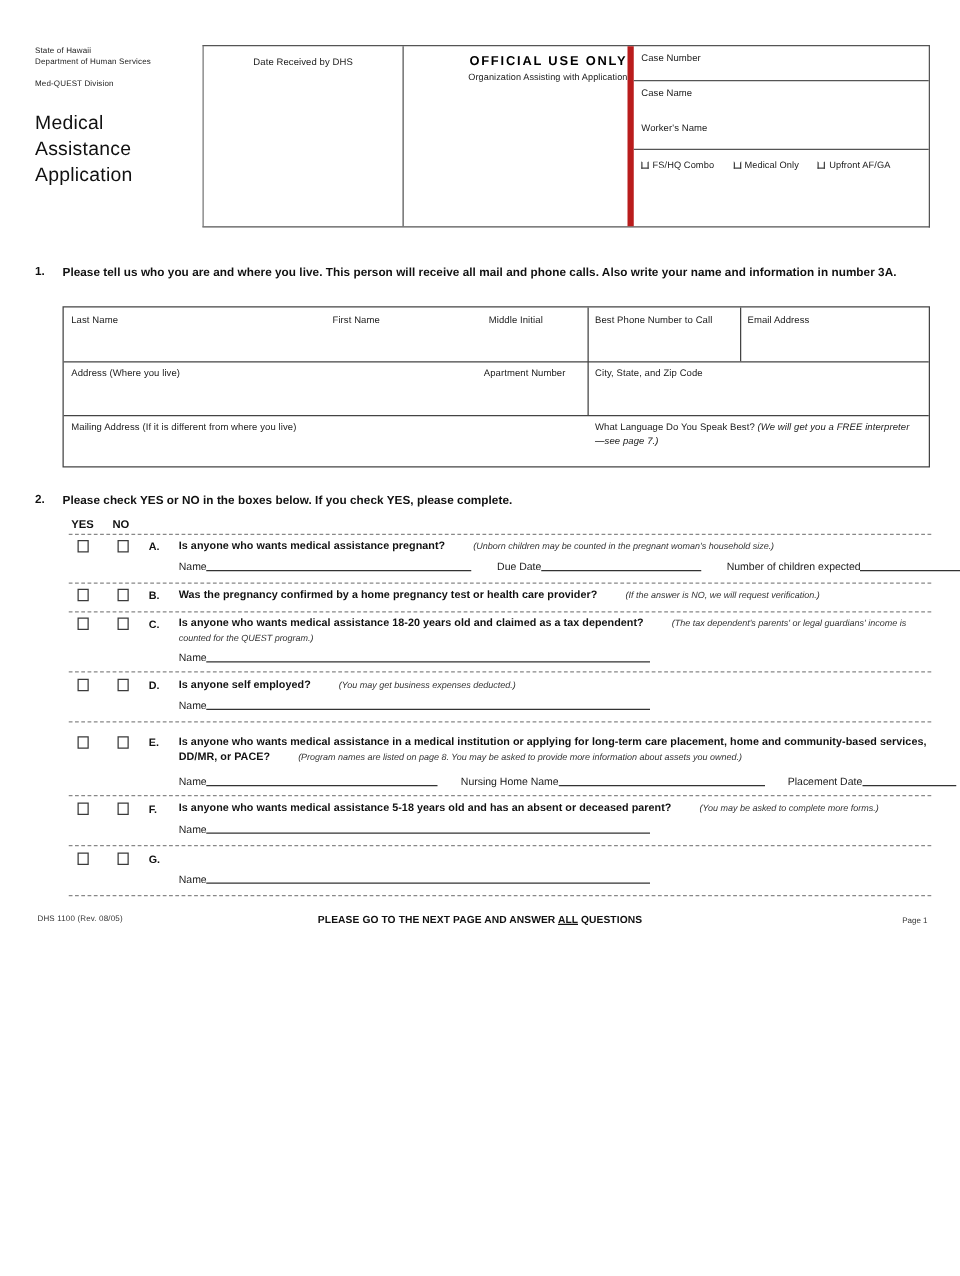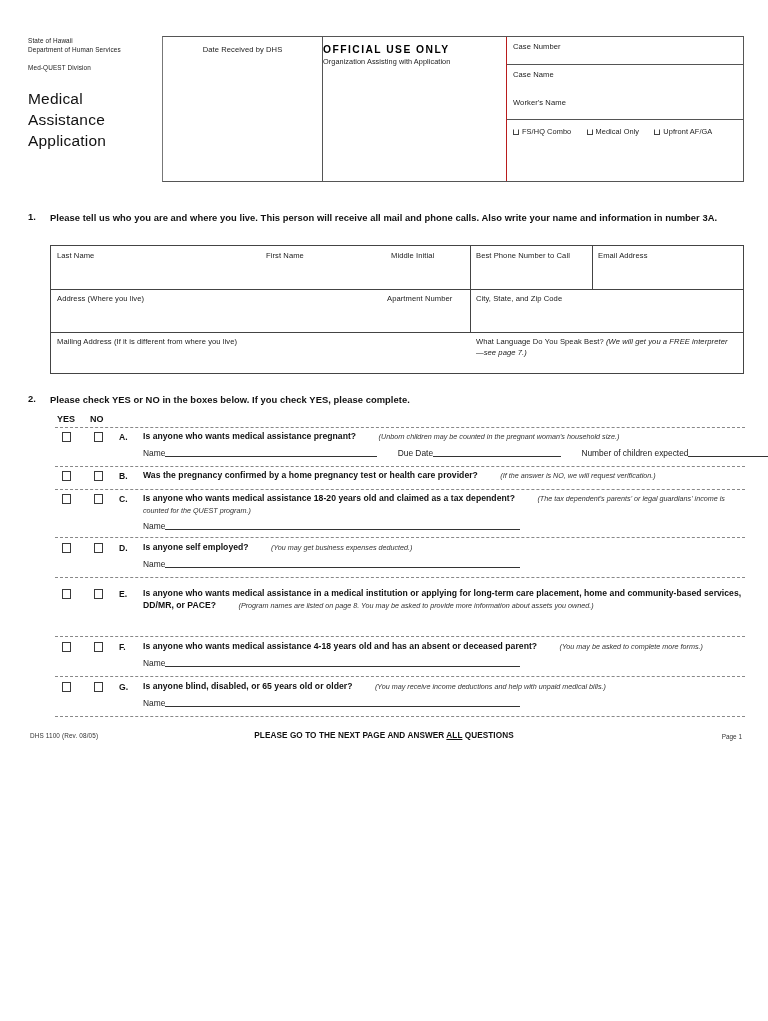--- a/index.html
+++ b/index.html
@@ -84,23 +84,23 @@
     text-align: center;
     letter-spacing: .01em;
   }
   .hdr-col-official {
     position: absolute;
     left: 160px;
     top: 0;
     width: 184px;
     height: 100%;
     box-sizing: border-box;
-    border-right: 1px solid #b91c1c;
+    border-right: 5px solid #b91c1c;
     padding-top: 7px;
-    text-align: left;
+    text-align: right;
   }
   .official-title {
     font-size: 10.3px;
     font-weight: bold;
     letter-spacing: 1.45px;
     color: #000;
   }
   .official-sub {
     margin-top: 2px;
     font-size: 7.3px;
@@ -407,41 +407,42 @@
   </div>
 
   <div class="dashed" style="top:577px;"></div>
   <div class="cbox" style="left:62px; top:589px;"></div>
   <div class="cbox" style="left:94px; top:589px;"></div>
   <div class="qletter" style="left:119px;top:589px;">E.</div>
   <div class="qtext" style="top:588px;">
     <span>Is anyone who wants medical assistance in a medical institution or applying for long-term care placement, home and community-based services, DD/MR, or PACE?</span>
     <span class="note">(Program names are listed on page 8. You may be asked to provide more information about assets you owned.)</span>
   </div>
+  <div class="fillrow" style="top:619px;">
+    <span class="fill-lbl">Name</span><span class="rule" style="width:185px;"></span>
+    <span class="fill-lbl" style="margin-left:16px;">Nursing Home Name</span><span class="rule" style="width:165px;"></span>
+    <span class="fill-lbl" style="margin-left:16px;">Placement Date</span><span class="rule" style="width:75px;"></span>
+  </div>
 
   <div class="dashed" style="top:636px;"></div>
   <div class="cbox" style="left:62px; top:642px;"></div>
   <div class="cbox" style="left:94px; top:642px;"></div>
   <div class="qletter" style="left:119px;top:642px;">F.</div>
   <div class="qtext" style="top:641px;">
-    <span>Is anyone who wants medical assistance 4-18 years old and has an absent or deceased parent?</span>
+    <span>Is anyone who wants medical assistance 5-18 years old and has an absent or deceased parent?</span>
     <span class="note">(You may be asked to complete more forms.)</span>
   </div>
   <div class="fillrow" style="top:657px;">
     <span class="fill-lbl">Name</span><span class="rule" style="width:355px;"></span>
   </div>
 
   <div class="dashed" style="top:676px;"></div>
   <div class="cbox" style="left:62px; top:682px;"></div>
   <div class="cbox" style="left:94px; top:682px;"></div>
   <div class="qletter" style="left:119px;top:682px;">G.</div>
-  <div class="qtext" style="top:681px;">
-    <span>Is anyone blind, disabled, or 65 years old or older?</span>
-    <span class="note">(You may receive income deductions and help with unpaid medical bills.)</span>
-  </div>
   <div class="fillrow" style="top:697px;">
     <span class="fill-lbl">Name</span><span class="rule" style="width:355px;"></span>
   </div>
 
   <div class="dashed" style="top:716px;"></div>
 
   <div class="footer-left">DHS 1100 (Rev. 08/05)</div>
   <div class="footer-center"><span>PLEASE GO TO THE NEXT PAGE AND ANSWER </span><u>ALL</u><span> QUESTIONS</span></div>
   <div class="footer-right">Page 1</div>
 

